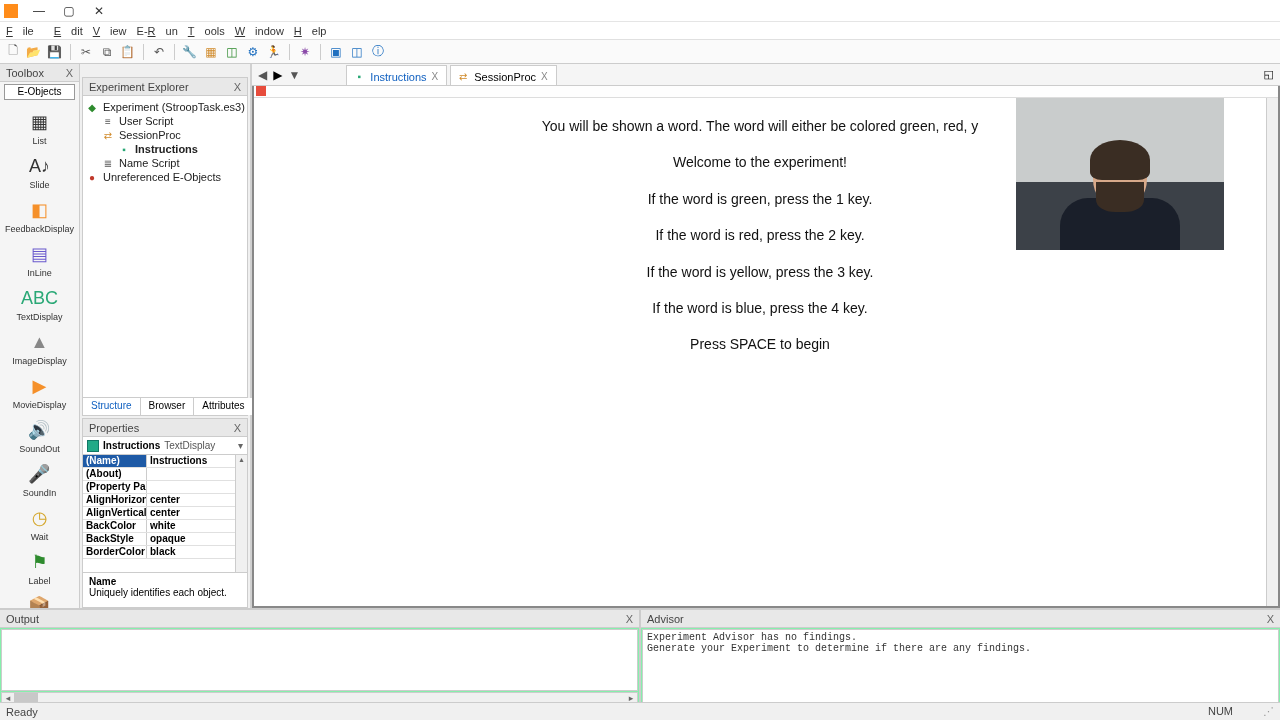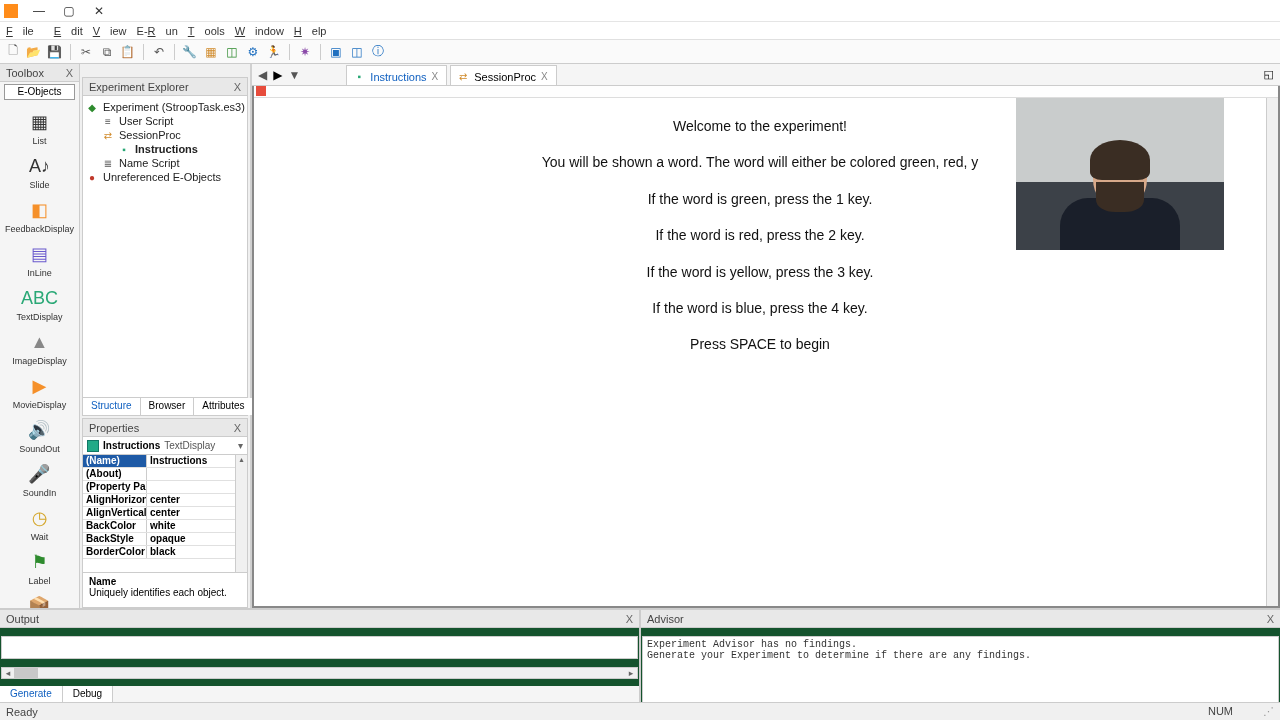--- a/index.html
+++ b/index.html
@@ -84,21 +84,21 @@
   .webcam { position: absolute; top: 0; right: 42px; width: 208px; height: 152px; background: #5a6670; }
   .webcam .wall { position:absolute; inset:0; background: linear-gradient(#c9cccc 0 55%, #3c4148 55% 100%);}
   .webcam .person { position:absolute; left:50%; transform:translateX(-50%); bottom:0; width:130px; height:110px;}
   .webcam .head { width:54px; height:64px; background:#d7a98a; border-radius:40% 40% 45% 45%; position:absolute; left:50%; top:4px; transform:translateX(-50%);}
   .webcam .hair { width:60px; height:40px; background:#3a2d23; border-radius:50% 50% 20% 20%; position:absolute; left:50%; top:0; transform:translateX(-50%);}
   .webcam .beard { width:48px; height:30px; background:#3a2d23; border-radius:0 0 40% 40%; position:absolute; left:50%; top:42px; transform:translateX(-50%);}
   .webcam .body { width:120px; height:52px; background:#1a1f2a; border-radius:28px 28px 0 0; position:absolute; bottom:0; left:50%; transform:translateX(-50%);}
 
   
   .bottom { height: 96px; display: flex; border-top: 2px solid #ccc; }
-  .output-panel, .advisor-panel { flex: 1; display: flex; flex-direction: column; background: #14532d; border-right: 2px solid #ccc; gap: 7px; }
+  .output-panel, .advisor-panel { flex: 1; display: flex; flex-direction: column; background: #86efac; border-right: 2px solid #ccc; }
   .advisor-panel { border-right: none; }
   .out-body { flex: 1; background: #fff; border: 1px solid #ccc; margin: 1px; overflow: auto; font-size: 10px; padding: 2px 4px; font-family: "Courier New", monospace; color:#333;}
   .out-tabs { height: 18px; display: flex; background: #f5f5f5; font-size: 10px; }
   .out-tab { padding: 2px 10px; border-right: 1px solid #ccc; background:#fff;}
   .out-tab.active { color: #1060c0; }
   .hscroll { height:12px; background:#f0f0f0; border:1px solid #ccc; margin:0 1px; display:flex; align-items:center;}
   .hscroll .l, .hscroll .r { width:12px; text-align:center; color:#666; font-size:9px;}
   .hscroll .thumb { width:24px; height:10px; background:#c8c8c8; margin-left:0;}
 
   
@@ -339,22 +339,22 @@
         <div class="text-canvas" id="text-canvas">
           <div class="webcam">
             <div class="wall"></div>
             <div class="person">
               <div class="body"></div>
               <div class="head"></div>
               <div class="hair"></div>
               <div class="beard"></div>
             </div>
           </div>
-        <p>Welcome to the experiment!</p>
-            <p>You will be shown a word. The word will either be colored green, red, y</p>
+        <p>You will be shown a word. The word will either be colored green, red, y</p>
+            <p>Welcome to the experiment!</p>
             <p>If the word is green, press the 1 key.</p>
             <p>If the word is red, press the 2 key.</p>
             <p>If the word is yellow, press the 3 key.</p>
             <p>If the word is blue, press the 4 key.</p>
             <p>Press SPACE to begin</p>
           </div>
         <div class="vscroll"></div>
       </div>
     </div>
   </div>
@@ -366,24 +366,20 @@
       <span>Output</span>
       <span class="x">X</span>
     </div>
     <div class="out-body"></div>
     <div class="hscroll">
       <div class="l">◂</div>
         <div class="thumb"></div>
         <div style="flex:1"></div>
         <div class="r">▸</div>
     </div>
-    <div class="out-tabs">
-      <div class="out-tab active">Generate</div>
-      <div class="out-tab">Debug</div>
-    </div>
   </div>
   <div class="advisor-panel">
     <div class="panel-hdr">
       <span>Advisor</span>
       <span class="x">X</span>
     </div>
     <div class="out-body" id="advisor-body">Experiment Advisor has no findings.<br>Generate your Experiment to determine if there are any findings.</div>
   </div>
 </div>
 

